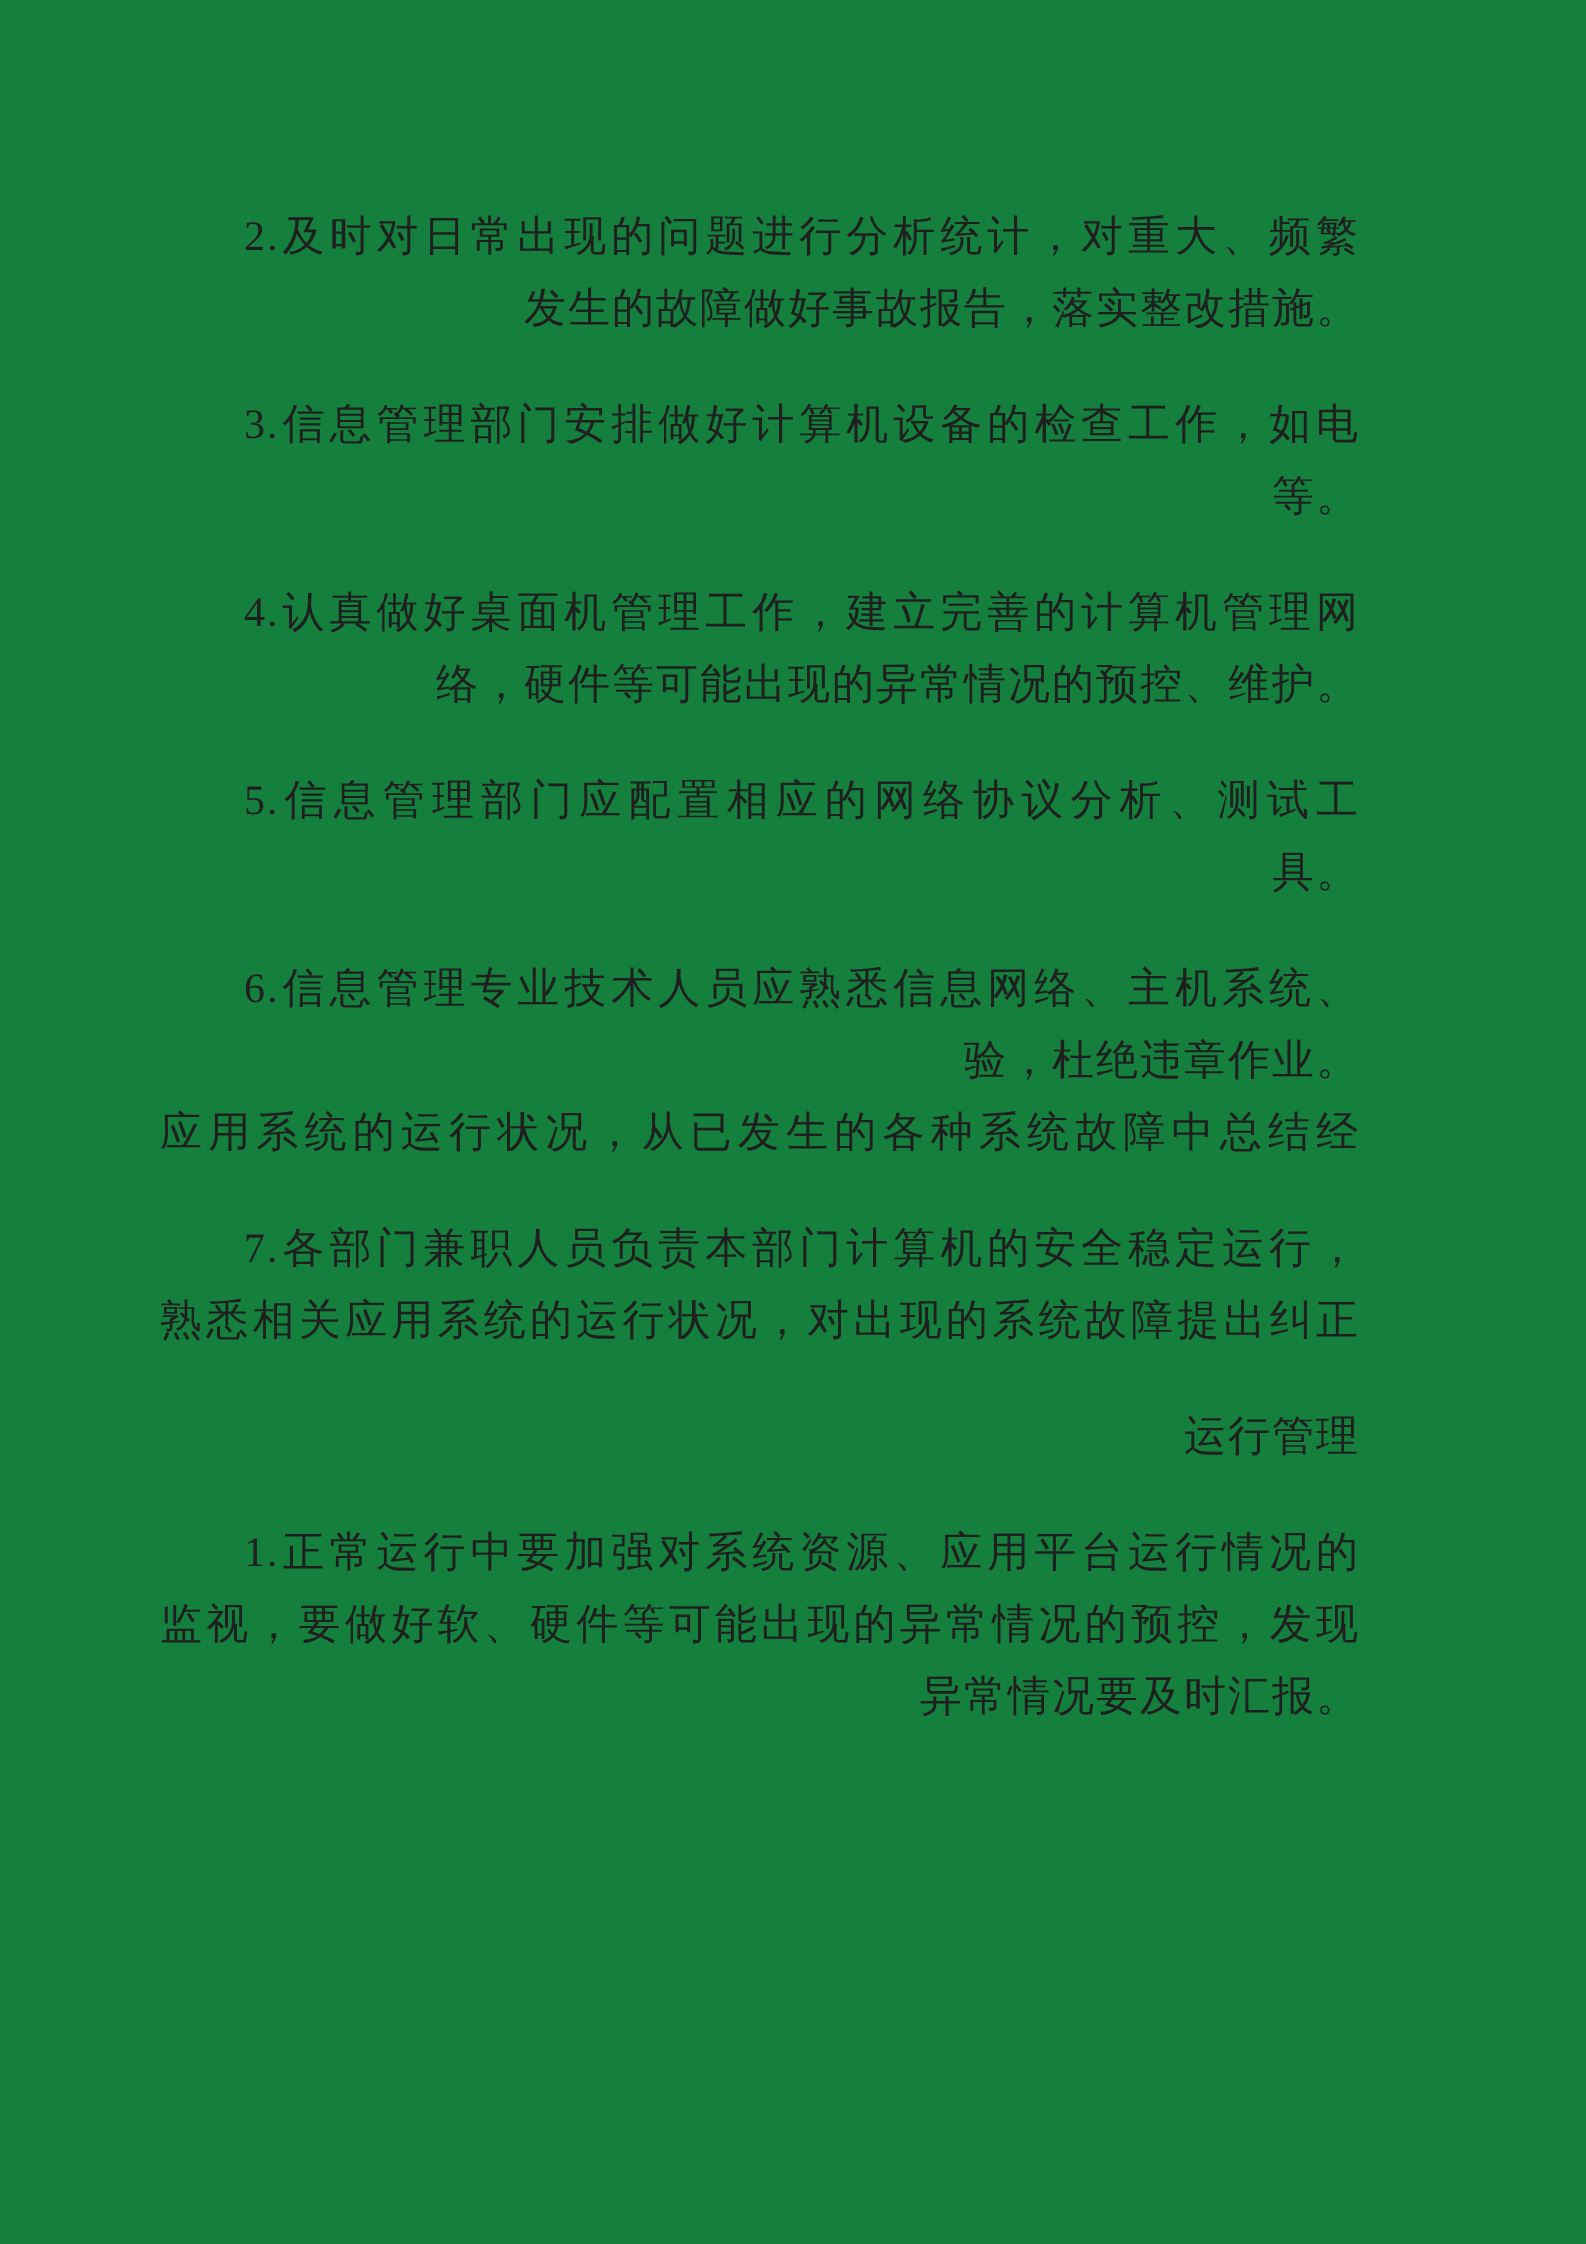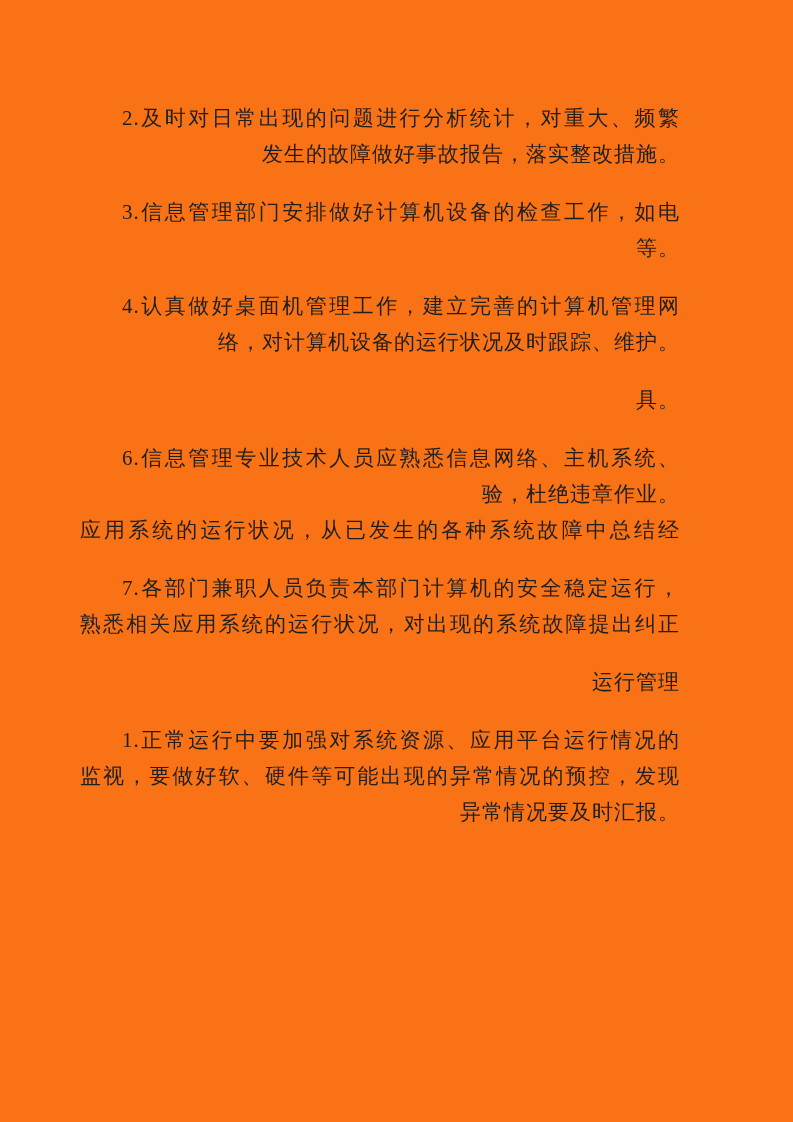--- a/index.html
+++ b/index.html
@@ -4,21 +4,21 @@
 <style>
   html, body {
     margin: 0;
     padding: 0;
     background: #ffffff;
   }
   .page {
     position: relative;
     width: 793px;
     height: 1122px;
-    background: #f97316;
+    background: #15803d;
     overflow: hidden;
     font-family: "Liberation Serif", "DejaVu Serif", serif;
   }
   .content {
     position: absolute;
     left: 80px;
     top: 100px;
     width: 600px;
   }
   .para {
@@ -55,23 +55,24 @@
       <div class="para">
         <div class="line first fill">2.及时对日常出现的问题进行分析统计，对重大、频繁</div>
         <div class="line">发生的故障做好事故报告，落实整改措施。</div>
       </div>
       <div class="para">
         <div class="line first fill">3.信息管理部门安排做好计算机设备的检查工作，如电</div>
         <div class="line">等。</div>
       </div>
       <div class="para">
         <div class="line first fill">4.认真做好桌面机管理工作，建立完善的计算机管理网</div>
-        <div class="line">络，对计算机设备的运行状况及时跟踪、维护。</div>
+        <div class="line">络，硬件等可能出现的异常情况的预控、维护。</div>
       </div>
       <div class="para">
+        <div class="line first fill"> 5.信息管理部门应配置相应的网络协议分析、测试工</div>
         <div class="line">具。</div>
       </div>
       <div class="para">
         <div class="line first fill">6.信息管理专业技术人员应熟悉信息网络、主机系统、</div>
         <div class="line">验，杜绝违章作业。</div>
         <div class="line fill">应用系统的运行状况，从已发生的各种系统故障中总结经</div>
       </div>
       <div class="para">
         <div class="line first fill">7.各部门兼职人员负责本部门计算机的安全稳定运行，</div>
         <div class="line fill">熟悉相关应用系统的运行状况，对出现的系统故障提出纠正</div>

